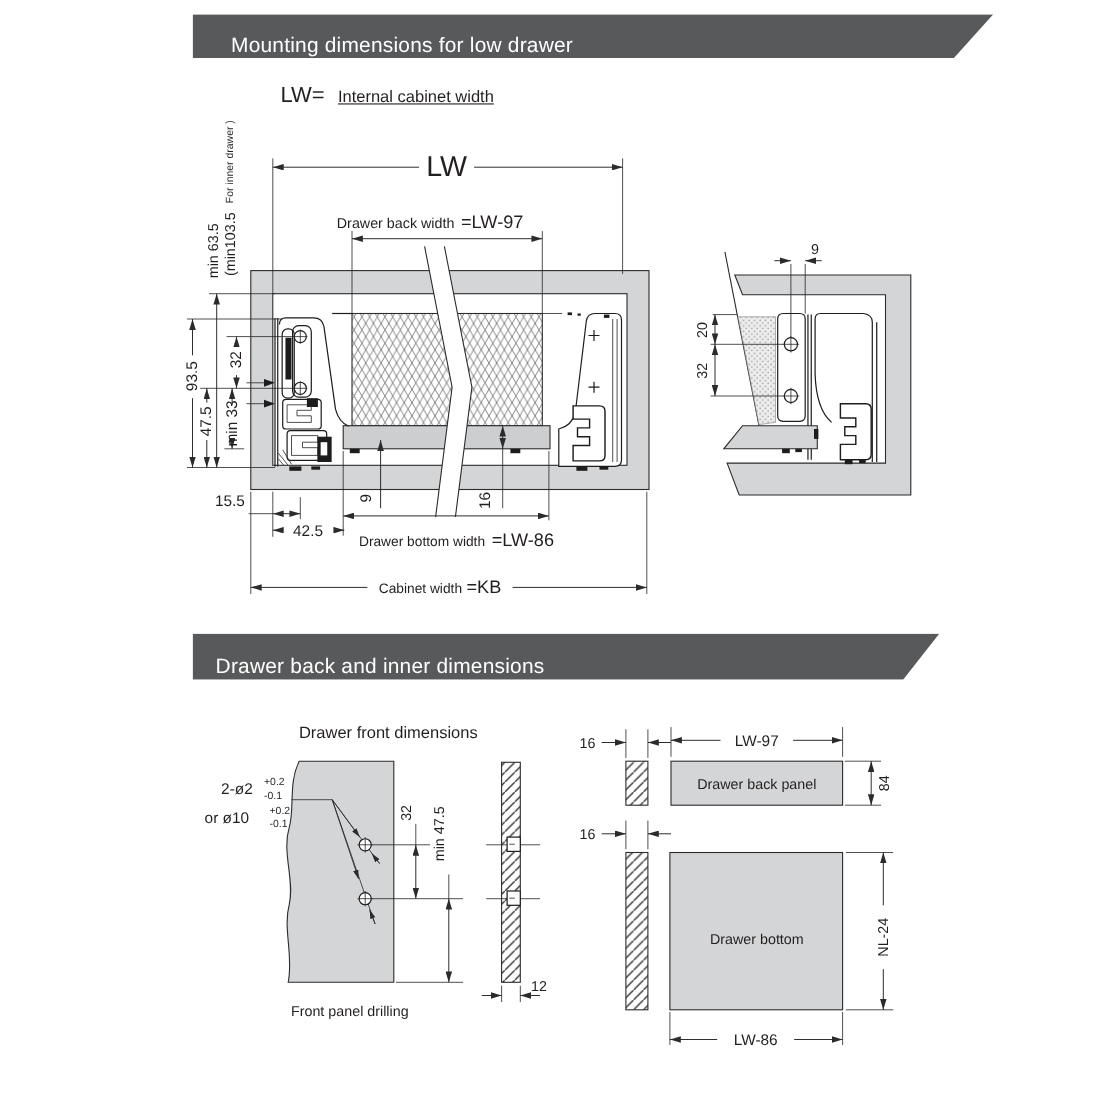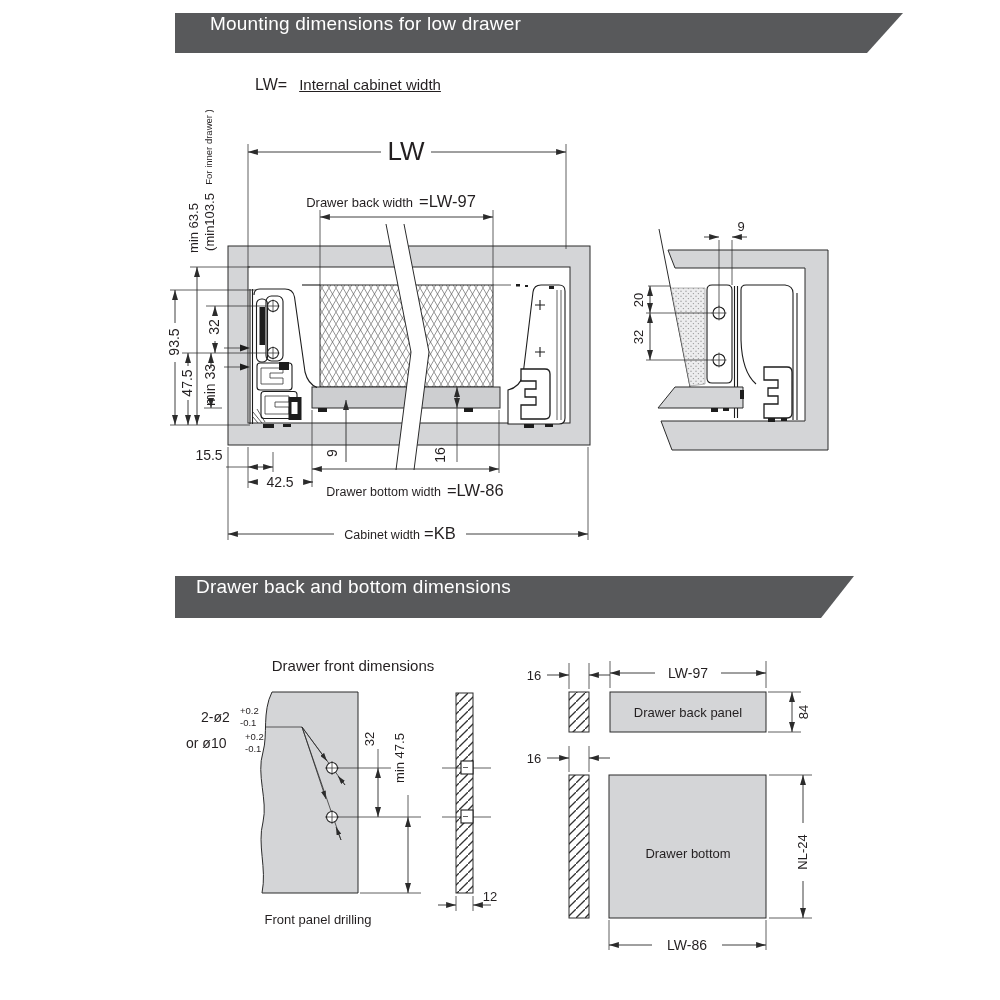--- a/index.html
+++ b/index.html
@@ -1,25 +1,25 @@
 <!DOCTYPE html>
 <html><head>
 <meta charset="utf-8">
 <style>
   html,body{margin:0;padding:0;background:#fff;}
   #page{position:relative;width:1000px;height:1000px;background:#ffffff;overflow:hidden;
         font-family:"Liberation Sans", sans-serif;}
   .banner{position:absolute;background:#58595b;color:#fff;font-size:19px;
-          display:flex;align-items:flex-start;z-index:2;letter-spacing:0.2px;}
+          display:flex;align-items:flex-end;z-index:2;letter-spacing:0.2px;}
   #banner1{left:175px;top:13px;width:728px;height:40px;padding-left:35px;box-sizing:border-box;
            clip-path:polygon(0 0,100% 0,calc(100% - 36px) 100%,0 100%);}
   #banner2{left:175px;top:576px;width:679px;height:42px;padding-left:21px;box-sizing:border-box;
            clip-path:polygon(0 0,100% 0,calc(100% - 33px) 100%,0 100%);}
   #intro{position:absolute;left:255px;top:76px;display:flex;align-items:baseline;color:#231f20;z-index:2;}
-  #intro .abbr{font-size:16px;text-align:right;}
+  #intro .abbr{font-size:20px;text-align:right;}
   #intro .def{font-size:15px;margin-left:12px;text-decoration:underline;}
   svg{position:absolute;left:0;top:0;z-index:1;}
   svg text{font-family:"Liberation Sans", sans-serif;fill:#231f20;}
   .t9{font-size:9.5px}.t12{font-size:12.5px}.t13{font-size:13px}.t14{font-size:14px}
   .t15{font-size:15px}.t16{font-size:16.5px}.t26{font-size:26px}
   .ln{stroke:#2b2b2b;stroke-width:1;fill:none}
   .thin{stroke:#2b2b2b;stroke-width:0.75;fill:none}
   .dim{stroke:#2b2b2b;stroke-width:0.9;fill:none}
   .gry{fill:#d4d5d7;stroke:#2b2b2b;stroke-width:1}
   .gry2{fill:#cdced0;stroke:#2b2b2b;stroke-width:1}
@@ -36,21 +36,21 @@
   <div id="banner1" class="banner">
     <span>Mounting dimensions for low drawer</span>
   </div>
 
   <div id="intro">
     <span class="abbr">LW=</span>
     <span class="def">Internal cabinet width</span>
   </div>
 
   <div id="banner2" class="banner">
-    <span>Drawer back and bottom dimensions</span>
+    <span>Drawer back and inner dimensions</span>
   </div>
 
   <svg width="1000" height="1000" viewBox="0 0 1000 1000">
     <defs>
       <marker id="arw" viewBox="0 0 10 6" refX="10" refY="3" markerWidth="11" markerHeight="6.6" orient="auto-start-reverse">
         <path d="M0,0 L10,3 L0,6 Z" fill="#2b2b2b"></path>
       </marker>
       <pattern id="xh" width="7" height="12" patternUnits="userSpaceOnUse">
         <path d="M0,12 L7,0 M0,0 L7,12" stroke="#4a4a4a" stroke-width="0.6" fill="none"></path>
       </pattern>

